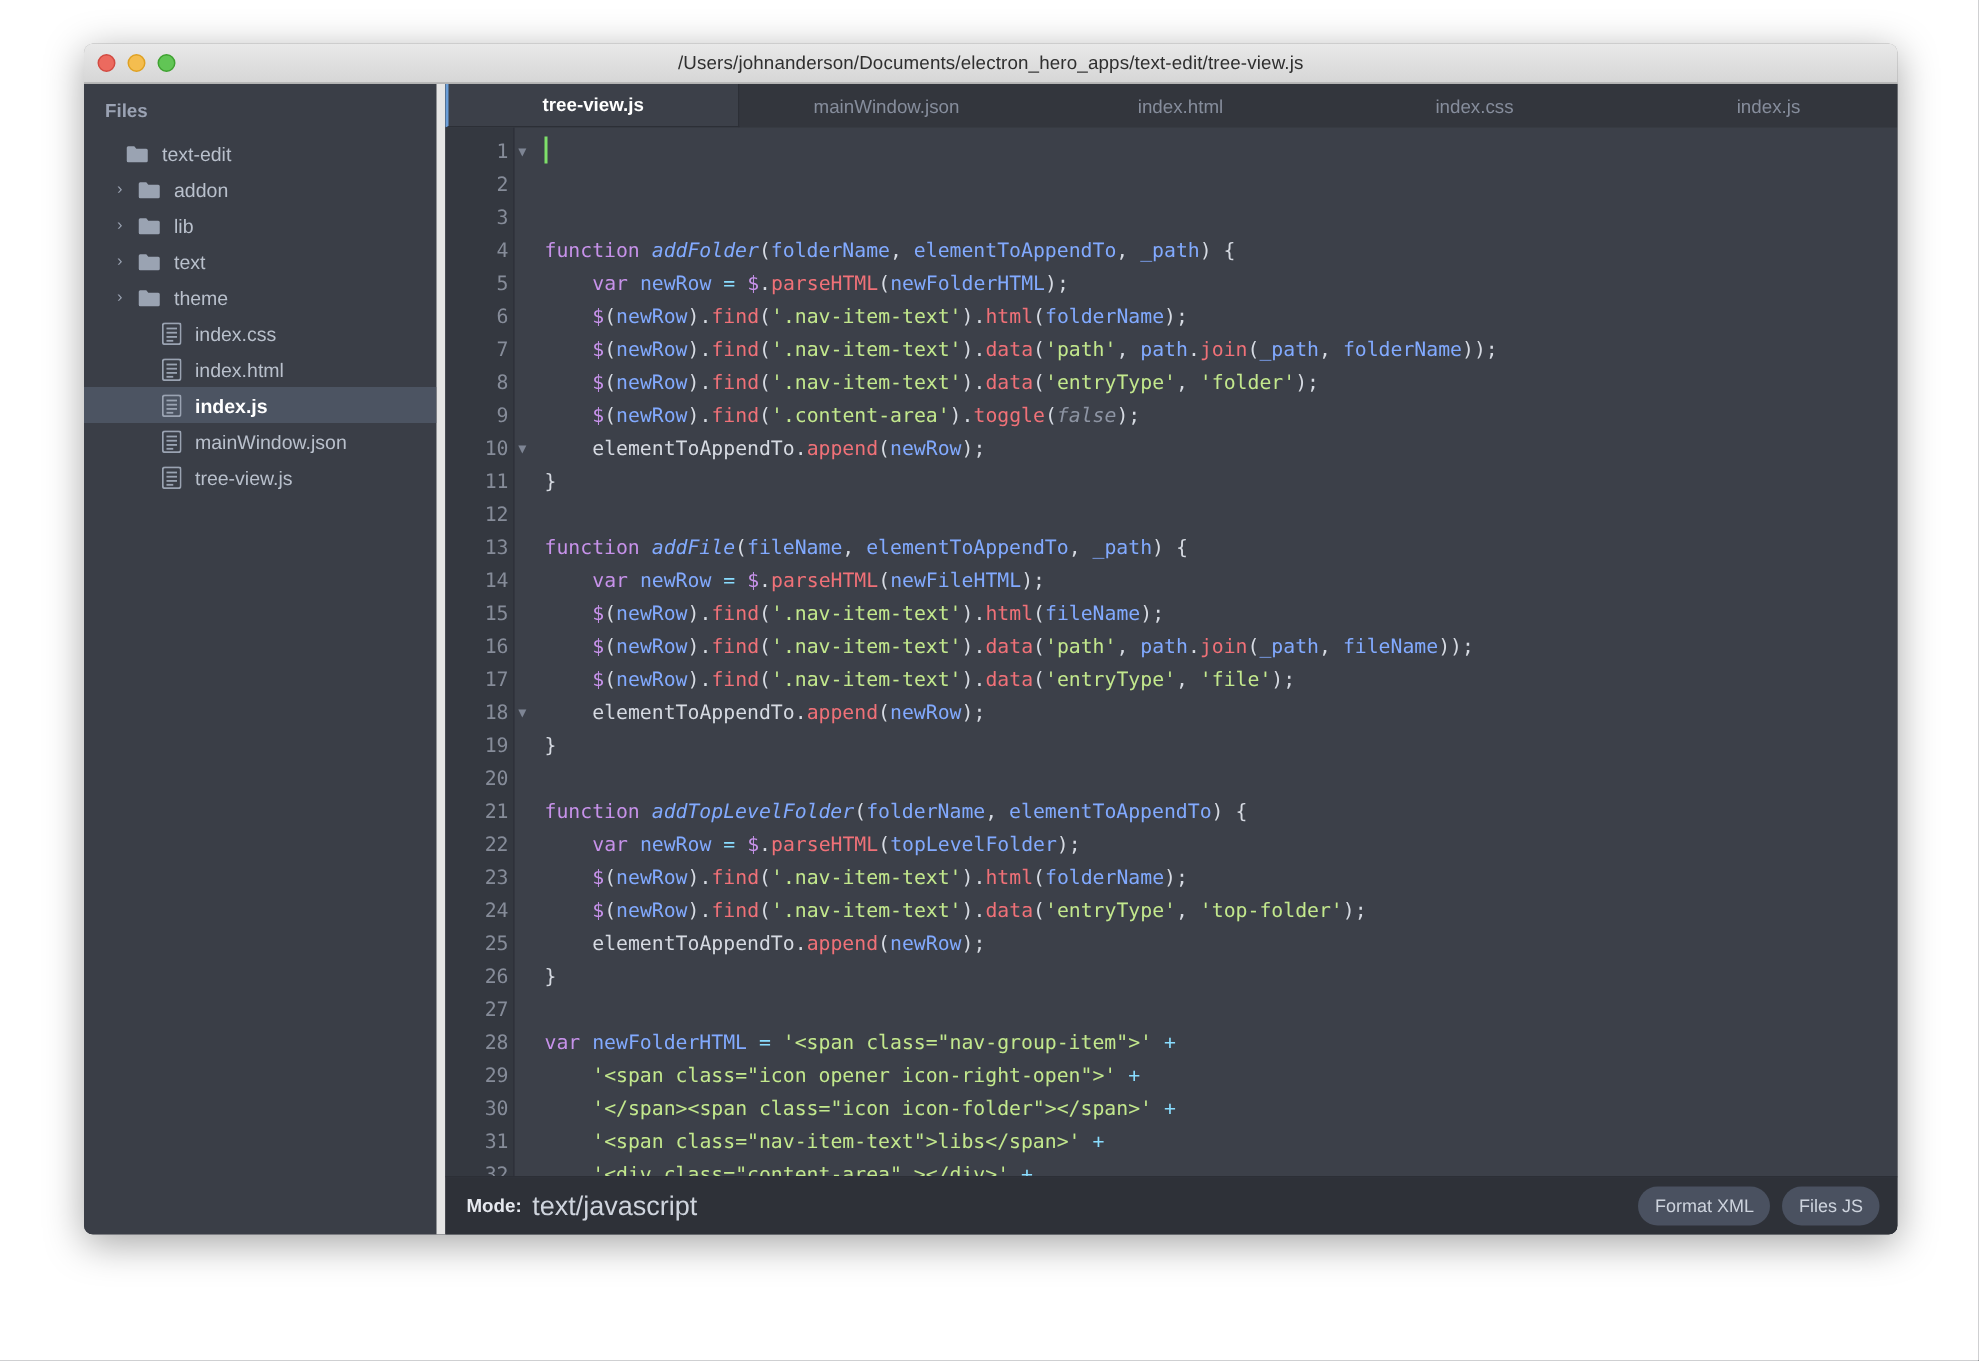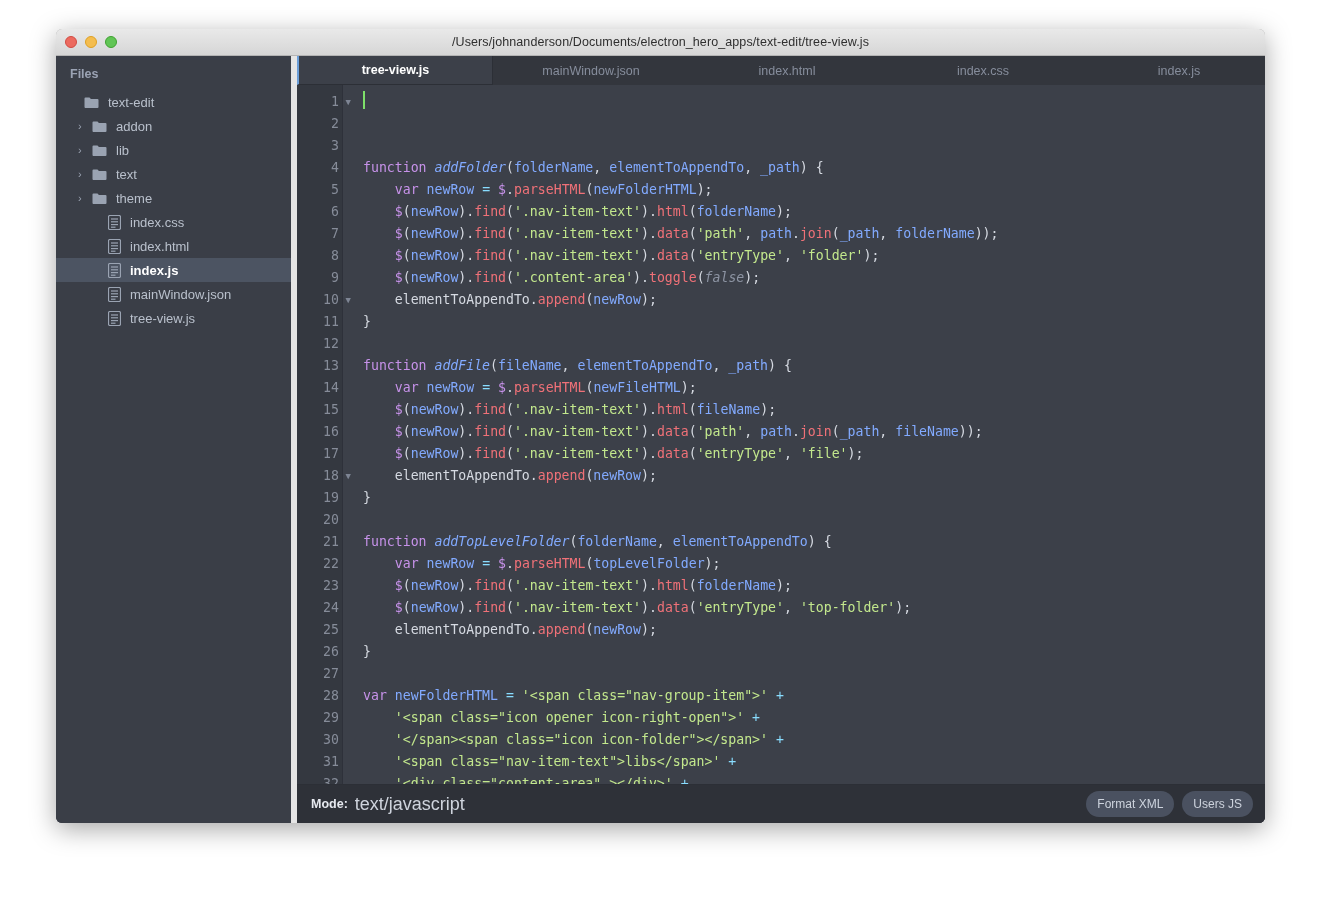--- a/index.html
+++ b/index.html
@@ -381,18 +381,18 @@
         <div id="code-lines">
           <div id="caret"></div>
         <div class="cl"><span class="t-kw">function</span><span class="t-pn"> </span><span class="t-fn">addFolder</span><span class="t-pn">(</span><span class="t-var">folderName</span><span class="t-pn">,</span><span class="t-pn"> </span><span class="t-var">elementToAppendTo</span><span class="t-pn">,</span><span class="t-pn"> </span><span class="t-var">_path</span><span class="t-pn">)</span><span class="t-pn"> </span><span class="t-pn">{</span></div><div class="cl"><span class="t-pn"> </span><span class="t-pn"> </span><span class="t-pn"> </span><span class="t-pn"> </span><span class="t-kw">var</span><span class="t-pn"> </span><span class="t-var">newRow</span><span class="t-pn"> </span><span class="t-op">=</span><span class="t-pn"> </span><span class="t-kw">$</span><span class="t-pn">.</span><span class="t-mth">parseHTML</span><span class="t-pn">(</span><span class="t-var">newFolderHTML</span><span class="t-pn">)</span><span class="t-pn">;</span></div><div class="cl"><span class="t-pn"> </span><span class="t-pn"> </span><span class="t-pn"> </span><span class="t-pn"> </span><span class="t-kw">$</span><span class="t-pn">(</span><span class="t-var">newRow</span><span class="t-pn">)</span><span class="t-pn">.</span><span class="t-mth">find</span><span class="t-pn">(</span><span class="t-str">'.nav-item-text'</span><span class="t-pn">)</span><span class="t-pn">.</span><span class="t-mth">html</span><span class="t-pn">(</span><span class="t-var">folderName</span><span class="t-pn">)</span><span class="t-pn">;</span></div><div class="cl"><span class="t-pn"> </span><span class="t-pn"> </span><span class="t-pn"> </span><span class="t-pn"> </span><span class="t-kw">$</span><span class="t-pn">(</span><span class="t-var">newRow</span><span class="t-pn">)</span><span class="t-pn">.</span><span class="t-mth">find</span><span class="t-pn">(</span><span class="t-str">'.nav-item-text'</span><span class="t-pn">)</span><span class="t-pn">.</span><span class="t-mth">data</span><span class="t-pn">(</span><span class="t-str">'path'</span><span class="t-pn">,</span><span class="t-pn"> </span><span class="t-var">path</span><span class="t-pn">.</span><span class="t-mth">join</span><span class="t-pn">(</span><span class="t-var">_path</span><span class="t-pn">,</span><span class="t-pn"> </span><span class="t-var">folderName</span><span class="t-pn">)</span><span class="t-pn">)</span><span class="t-pn">;</span></div><div class="cl"><span class="t-pn"> </span><span class="t-pn"> </span><span class="t-pn"> </span><span class="t-pn"> </span><span class="t-kw">$</span><span class="t-pn">(</span><span class="t-var">newRow</span><span class="t-pn">)</span><span class="t-pn">.</span><span class="t-mth">find</span><span class="t-pn">(</span><span class="t-str">'.nav-item-text'</span><span class="t-pn">)</span><span class="t-pn">.</span><span class="t-mth">data</span><span class="t-pn">(</span><span class="t-str">'entryType'</span><span class="t-pn">,</span><span class="t-pn"> </span><span class="t-str">'folder'</span><span class="t-pn">)</span><span class="t-pn">;</span></div><div class="cl"><span class="t-pn"> </span><span class="t-pn"> </span><span class="t-pn"> </span><span class="t-pn"> </span><span class="t-kw">$</span><span class="t-pn">(</span><span class="t-var">newRow</span><span class="t-pn">)</span><span class="t-pn">.</span><span class="t-mth">find</span><span class="t-pn">(</span><span class="t-str">'.content-area'</span><span class="t-pn">)</span><span class="t-pn">.</span><span class="t-mth">toggle</span><span class="t-pn">(</span><span class="t-lit">false</span><span class="t-pn">)</span><span class="t-pn">;</span></div><div class="cl"><span class="t-pn"> </span><span class="t-pn"> </span><span class="t-pn"> </span><span class="t-pn"> </span><span class="t-pl">elementToAppendTo</span><span class="t-pn">.</span><span class="t-mth">append</span><span class="t-pn">(</span><span class="t-var">newRow</span><span class="t-pn">)</span><span class="t-pn">;</span></div><div class="cl"><span class="t-pn">}</span></div><div class="cl">&nbsp;</div><div class="cl"><span class="t-kw">function</span><span class="t-pn"> </span><span class="t-fn">addFile</span><span class="t-pn">(</span><span class="t-var">fileName</span><span class="t-pn">,</span><span class="t-pn"> </span><span class="t-var">elementToAppendTo</span><span class="t-pn">,</span><span class="t-pn"> </span><span class="t-var">_path</span><span class="t-pn">)</span><span class="t-pn"> </span><span class="t-pn">{</span></div><div class="cl"><span class="t-pn"> </span><span class="t-pn"> </span><span class="t-pn"> </span><span class="t-pn"> </span><span class="t-kw">var</span><span class="t-pn"> </span><span class="t-var">newRow</span><span class="t-pn"> </span><span class="t-op">=</span><span class="t-pn"> </span><span class="t-kw">$</span><span class="t-pn">.</span><span class="t-mth">parseHTML</span><span class="t-pn">(</span><span class="t-var">newFileHTML</span><span class="t-pn">)</span><span class="t-pn">;</span></div><div class="cl"><span class="t-pn"> </span><span class="t-pn"> </span><span class="t-pn"> </span><span class="t-pn"> </span><span class="t-kw">$</span><span class="t-pn">(</span><span class="t-var">newRow</span><span class="t-pn">)</span><span class="t-pn">.</span><span class="t-mth">find</span><span class="t-pn">(</span><span class="t-str">'.nav-item-text'</span><span class="t-pn">)</span><span class="t-pn">.</span><span class="t-mth">html</span><span class="t-pn">(</span><span class="t-var">fileName</span><span class="t-pn">)</span><span class="t-pn">;</span></div><div class="cl"><span class="t-pn"> </span><span class="t-pn"> </span><span class="t-pn"> </span><span class="t-pn"> </span><span class="t-kw">$</span><span class="t-pn">(</span><span class="t-var">newRow</span><span class="t-pn">)</span><span class="t-pn">.</span><span class="t-mth">find</span><span class="t-pn">(</span><span class="t-str">'.nav-item-text'</span><span class="t-pn">)</span><span class="t-pn">.</span><span class="t-mth">data</span><span class="t-pn">(</span><span class="t-str">'path'</span><span class="t-pn">,</span><span class="t-pn"> </span><span class="t-var">path</span><span class="t-pn">.</span><span class="t-mth">join</span><span class="t-pn">(</span><span class="t-var">_path</span><span class="t-pn">,</span><span class="t-pn"> </span><span class="t-var">fileName</span><span class="t-pn">)</span><span class="t-pn">)</span><span class="t-pn">;</span></div><div class="cl"><span class="t-pn"> </span><span class="t-pn"> </span><span class="t-pn"> </span><span class="t-pn"> </span><span class="t-kw">$</span><span class="t-pn">(</span><span class="t-var">newRow</span><span class="t-pn">)</span><span class="t-pn">.</span><span class="t-mth">find</span><span class="t-pn">(</span><span class="t-str">'.nav-item-text'</span><span class="t-pn">)</span><span class="t-pn">.</span><span class="t-mth">data</span><span class="t-pn">(</span><span class="t-str">'entryType'</span><span class="t-pn">,</span><span class="t-pn"> </span><span class="t-str">'file'</span><span class="t-pn">)</span><span class="t-pn">;</span></div><div class="cl"><span class="t-pn"> </span><span class="t-pn"> </span><span class="t-pn"> </span><span class="t-pn"> </span><span class="t-pl">elementToAppendTo</span><span class="t-pn">.</span><span class="t-mth">append</span><span class="t-pn">(</span><span class="t-var">newRow</span><span class="t-pn">)</span><span class="t-pn">;</span></div><div class="cl"><span class="t-pn">}</span></div><div class="cl">&nbsp;</div><div class="cl"><span class="t-kw">function</span><span class="t-pn"> </span><span class="t-fn">addTopLevelFolder</span><span class="t-pn">(</span><span class="t-var">folderName</span><span class="t-pn">,</span><span class="t-pn"> </span><span class="t-var">elementToAppendTo</span><span class="t-pn">)</span><span class="t-pn"> </span><span class="t-pn">{</span></div><div class="cl"><span class="t-pn"> </span><span class="t-pn"> </span><span class="t-pn"> </span><span class="t-pn"> </span><span class="t-kw">var</span><span class="t-pn"> </span><span class="t-var">newRow</span><span class="t-pn"> </span><span class="t-op">=</span><span class="t-pn"> </span><span class="t-kw">$</span><span class="t-pn">.</span><span class="t-mth">parseHTML</span><span class="t-pn">(</span><span class="t-var">topLevelFolder</span><span class="t-pn">)</span><span class="t-pn">;</span></div><div class="cl"><span class="t-pn"> </span><span class="t-pn"> </span><span class="t-pn"> </span><span class="t-pn"> </span><span class="t-kw">$</span><span class="t-pn">(</span><span class="t-var">newRow</span><span class="t-pn">)</span><span class="t-pn">.</span><span class="t-mth">find</span><span class="t-pn">(</span><span class="t-str">'.nav-item-text'</span><span class="t-pn">)</span><span class="t-pn">.</span><span class="t-mth">html</span><span class="t-pn">(</span><span class="t-var">folderName</span><span class="t-pn">)</span><span class="t-pn">;</span></div><div class="cl"><span class="t-pn"> </span><span class="t-pn"> </span><span class="t-pn"> </span><span class="t-pn"> </span><span class="t-kw">$</span><span class="t-pn">(</span><span class="t-var">newRow</span><span class="t-pn">)</span><span class="t-pn">.</span><span class="t-mth">find</span><span class="t-pn">(</span><span class="t-str">'.nav-item-text'</span><span class="t-pn">)</span><span class="t-pn">.</span><span class="t-mth">data</span><span class="t-pn">(</span><span class="t-str">'entryType'</span><span class="t-pn">,</span><span class="t-pn"> </span><span class="t-str">'top-folder'</span><span class="t-pn">)</span><span class="t-pn">;</span></div><div class="cl"><span class="t-pn"> </span><span class="t-pn"> </span><span class="t-pn"> </span><span class="t-pn"> </span><span class="t-pl">elementToAppendTo</span><span class="t-pn">.</span><span class="t-mth">append</span><span class="t-pn">(</span><span class="t-var">newRow</span><span class="t-pn">)</span><span class="t-pn">;</span></div><div class="cl"><span class="t-pn">}</span></div><div class="cl">&nbsp;</div><div class="cl"><span class="t-kw">var</span><span class="t-pn"> </span><span class="t-var">newFolderHTML</span><span class="t-pn"> </span><span class="t-op">=</span><span class="t-pn"> </span><span class="t-str">'&lt;span class="nav-group-item"&gt;'</span><span class="t-pn"> </span><span class="t-op">+</span></div><div class="cl"><span class="t-pn"> </span><span class="t-pn"> </span><span class="t-pn"> </span><span class="t-pn"> </span><span class="t-str">'&lt;span class="icon opener icon-right-open"&gt;'</span><span class="t-pn"> </span><span class="t-op">+</span></div><div class="cl"><span class="t-pn"> </span><span class="t-pn"> </span><span class="t-pn"> </span><span class="t-pn"> </span><span class="t-str">'&lt;/span&gt;&lt;span class="icon icon-folder"&gt;&lt;/span&gt;'</span><span class="t-pn"> </span><span class="t-op">+</span></div><div class="cl"><span class="t-pn"> </span><span class="t-pn"> </span><span class="t-pn"> </span><span class="t-pn"> </span><span class="t-str">'&lt;span class="nav-item-text"&gt;libs&lt;/span&gt;'</span><span class="t-pn"> </span><span class="t-op">+</span></div><div class="cl"><span class="t-pn"> </span><span class="t-pn"> </span><span class="t-pn"> </span><span class="t-pn"> </span><span class="t-str">'&lt;div class="content-area" &gt;&lt;/div&gt;'</span><span class="t-pn"> </span><span class="t-op">+</span></div></div>
       </div>
 
       <div id="statusbar">
         <span id="mode-label">Mode:</span>
         <span id="mode-value">text/javascript</span>
         <span id="status-spacer"></span>
         <button class="fmt-btn">Format XML</button>
-        <button class="fmt-btn">Users JS</button>
+        <button class="fmt-btn">Files JS</button>
       </div>
 
     </div>
   </div>
 </div>
 
 </body></html>

